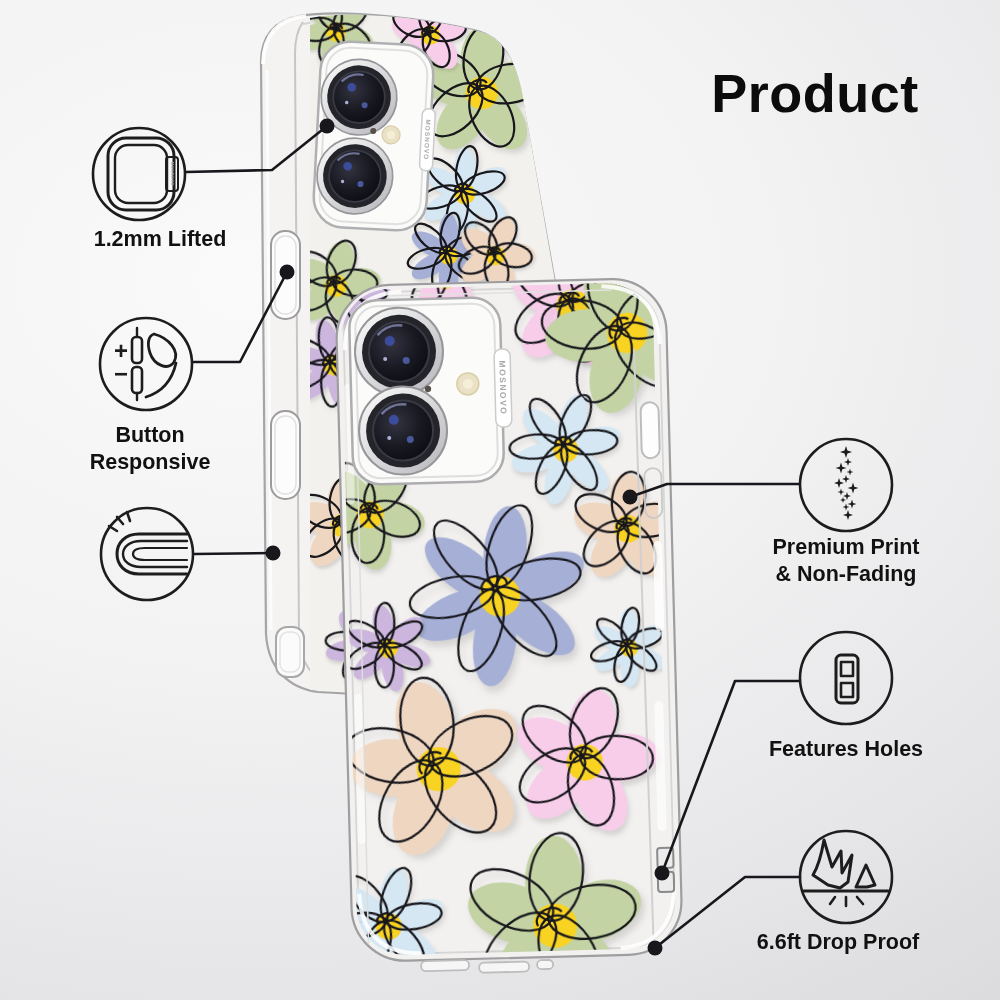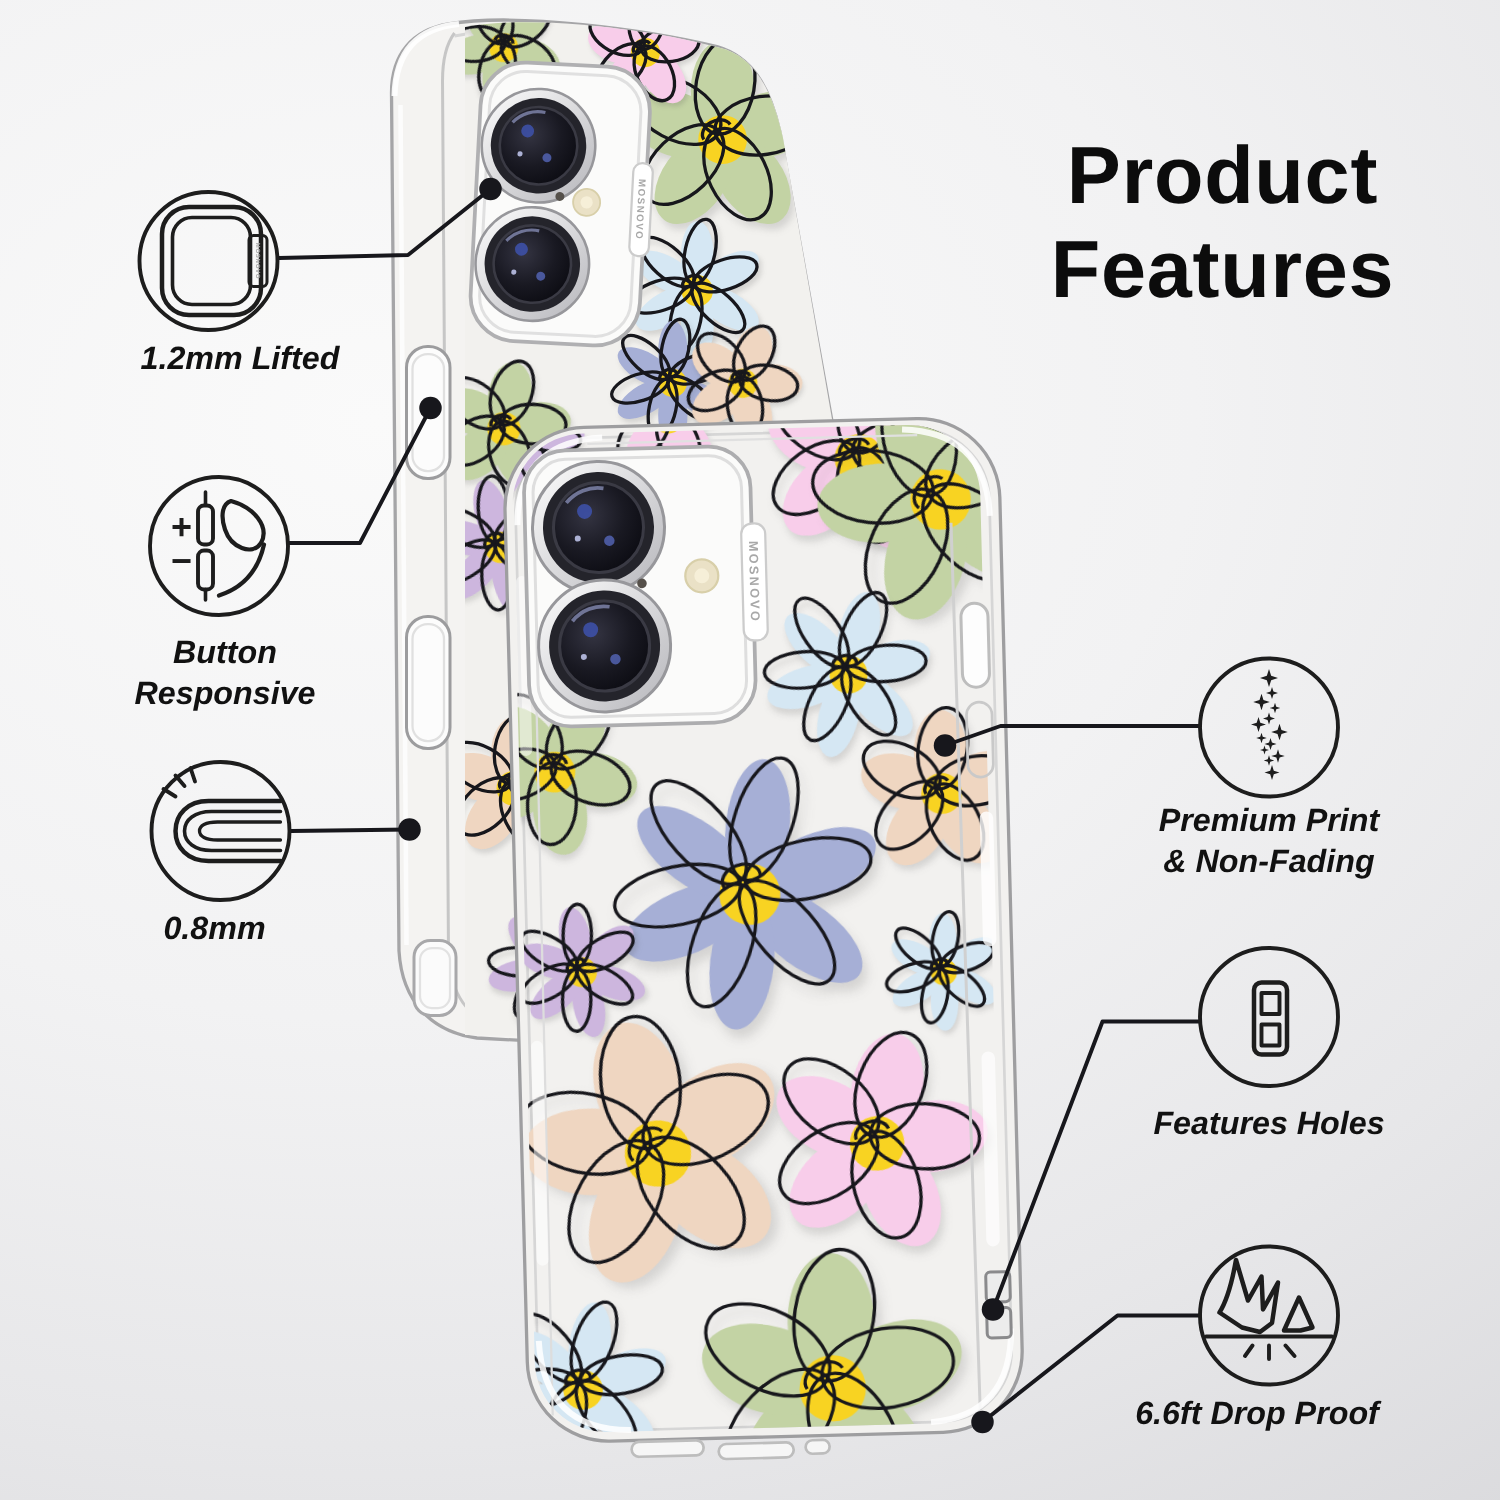--- a/index.html
+++ b/index.html
@@ -5,32 +5,32 @@
   html,body{margin:0;padding:0;}
   .canvas{
     position:relative;width:1000px;height:1000px;overflow:hidden;
     background:radial-gradient(130% 95% at 25% 28%, #fafafa 0%, #f2f2f3 42%, #e7e7e9 72%, #d9d9dc 100%);
     font-family:"Liberation Sans", sans-serif;color:#141414;
   }
   .scene{position:absolute;left:0;top:0;z-index:1;}
   .title{
     position:absolute;left:650px;top:62px;width:330px;z-index:2;
     text-align:center;font-weight:bold;font-size:54px;line-height:63px;
-    letter-spacing:0.5px;color:#0c0c0c;margin-top:24px;
+    letter-spacing:0.5px;color:#0c0c0c;
   }
   .title span{display:block;}
   .feature{position:absolute;width:230px;z-index:2;}
   .feature-icon{position:absolute;top:0;}
   .feature-icon svg{display:block;}
   .ic{stroke:#1d1d1d;fill:none;stroke-linecap:round;stroke-linejoin:round;}
   .feature-label{
     position:absolute;left:0;width:230px;text-align:center;
     font-weight:bold;font-size:21.5px;line-height:27px;color:#111;
   }
-  .feature-label span{display:block;font-style:italic;}
+  .feature-label span{display:block;}
   #f1{left:45px;top:124px;}  #f1 .feature-icon{left:44px;} #f1 .feature-label{top:102px;}
   #f2{left:35px;top:314px;}  #f2 .feature-icon{left:61px;} #f2 .feature-label{top:108px;}
   #f3{left:28px;top:504px;}  #f3 .feature-icon{left:69px;} #f3 .feature-label{top:102px;}
   #f4{left:731px;top:435px;} #f4 .feature-icon{left:65px;} #f4 .feature-label{top:99px;}
   #f5{left:731px;top:628px;} #f5 .feature-icon{left:65px;} #f5 .feature-label{top:108px;}
   #f6{left:723px;top:827px;} #f6 .feature-icon{left:73px;} #f6 .feature-label{top:102px;}
   .flower{filter:drop-shadow(2px 3px 2px rgba(80,80,80,0.18));}
   .mosnovo-tab-text{fill:#a8a8a8;font-family:"Liberation Sans",sans-serif;font-weight:bold;}
 </style>
 </head>
@@ -232,21 +232,20 @@
       <circle cx="630" cy="497" r="7.5" fill="#17171c" stroke="none"></circle>
       <polyline points="662,873 735,681 799,681"></polyline>
       <circle cx="662" cy="873" r="7.5" fill="#17171c" stroke="none"></circle>
       <polyline points="655,948 745,877 800,877"></polyline>
       <circle cx="655" cy="948" r="7.5" fill="#17171c" stroke="none"></circle>
     </g>
   </svg>
 
   <div class="title">
     <span>Product</span>
-    <span>Features</span>
   </div>
 
   <div class="feature" id="f1">
     <div class="feature-icon">
       <svg width="100" height="100" viewBox="0 0 100 100">
         <circle class="ic" cx="50" cy="50" r="46" stroke-width="2.6"></circle>
         <rect class="ic" x="19" y="14" width="66" height="72" rx="18" stroke-width="3"></rect>
         <rect class="ic" x="26" y="21" width="52" height="58" rx="13" stroke-width="2.4"></rect>
         <rect class="ic" x="77" y="33" width="12" height="34" rx="3" fill="#efeff0" stroke-width="2"></rect>
         <text class="mosnovo-tab-text" font-size="4" letter-spacing="0.5" text-anchor="middle" transform="rotate(90 83 50)" x="83" y="51.5">MOSNOVO</text>
@@ -280,21 +279,20 @@
     <div class="feature-icon">
       <svg width="100" height="100" viewBox="0 0 100 100">
         <circle class="ic" cx="50" cy="50" r="46" stroke-width="2.6"></circle>
         <path class="ic" d="M90,30 H42 C28,30 20,39 20,50 C20,61 28,70 42,70 H90" stroke-width="3"></path>
         <path class="ic" d="M90,37 H44 C33,37 26,42.5 26,50 C26,57.5 33,63 44,63 H90" stroke-width="2.4"></path>
         <path class="ic" d="M90,44 H48 C40,44 36,46.5 36,50 C36,53.5 40,56 48,56 H90" stroke-width="2.2"></path>
         <path class="ic" d="M30,8 L33,17 M20,13 L26,20 M12,22 L20,27" stroke-width="2.6"></path>
       </svg>
     </div>
     <div class="feature-label">
-      <span>0.8mm</span>
     </div>
   </div>
 
   <div class="feature" id="f4">
     <div class="feature-icon">
       <svg width="100" height="100" viewBox="0 0 100 100">
         <circle class="ic" cx="50" cy="50" r="46" stroke-width="2.6"></circle>
         <g fill="#1d1d1d">
           <path d="M0,-5 L1.2,-1.2 L5,0 L1.2,1.2 L0,5 L-1.2,1.2 L-5,0 L-1.2,-1.2 Z" transform="translate(50 17) scale(1.2)"></path>
           <path d="M0,-5 L1.2,-1.2 L5,0 L1.2,1.2 L0,5 L-1.2,1.2 L-5,0 L-1.2,-1.2 Z" transform="translate(52 27) scale(0.8)"></path>

